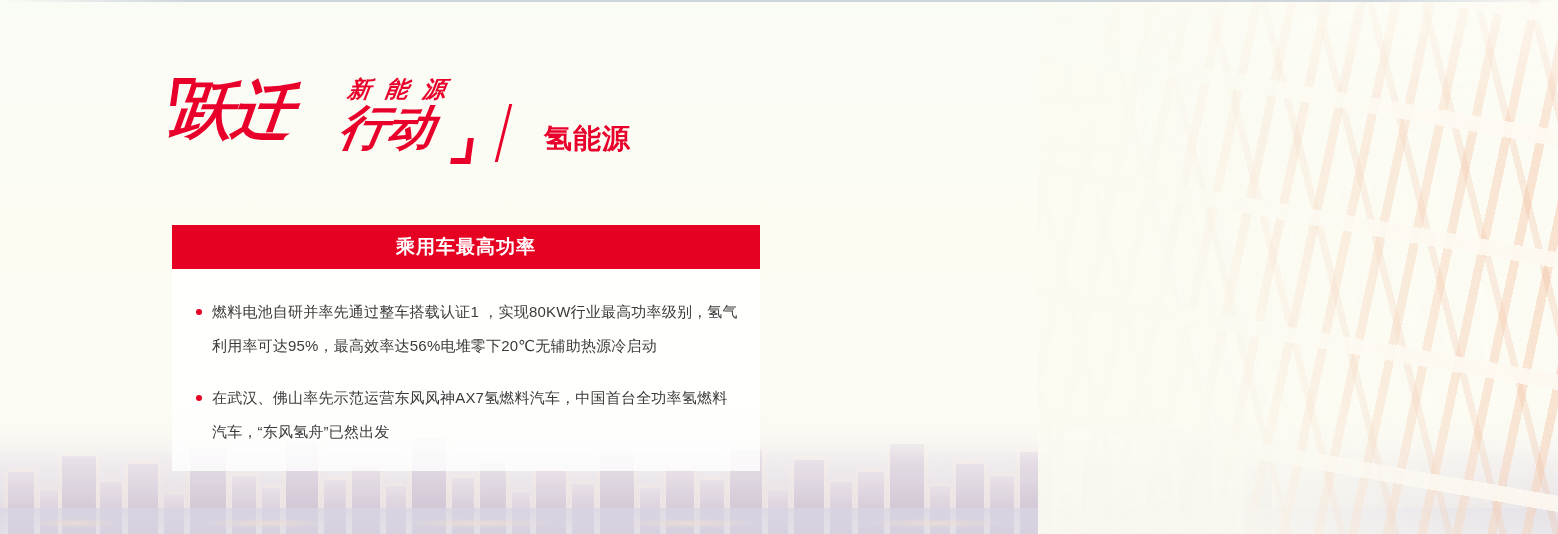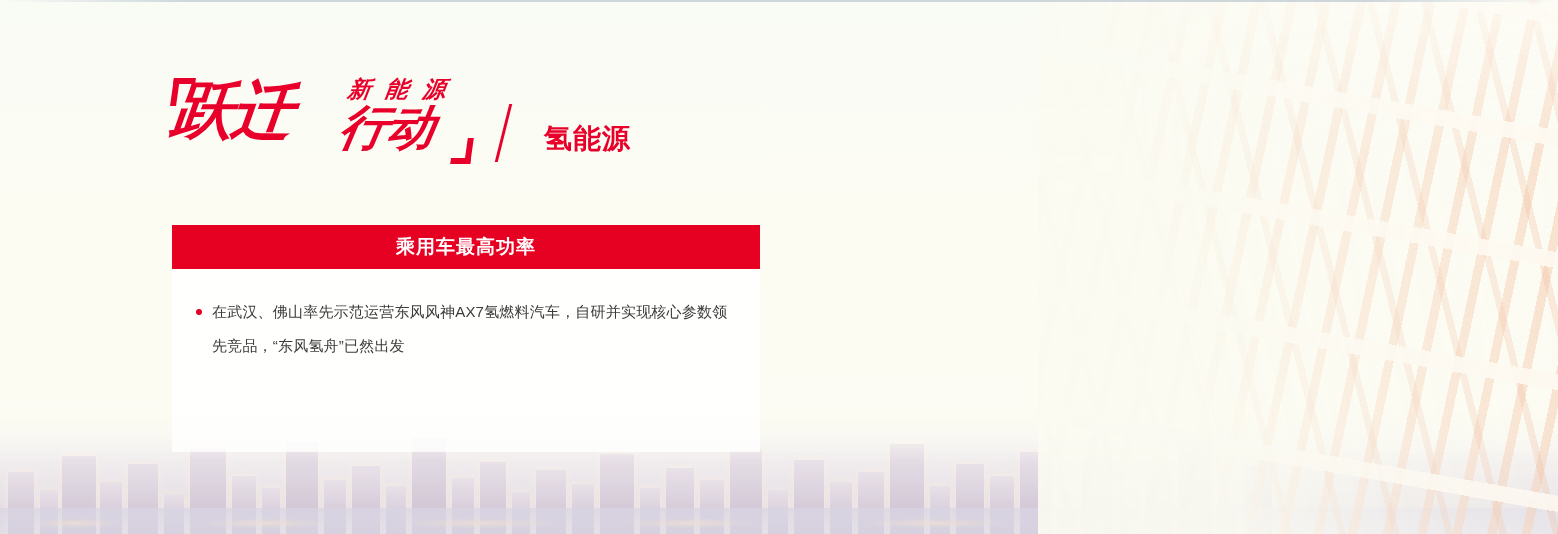--- a/index.html
+++ b/index.html
@@ -354,20 +354,21 @@
   </div>
   <div class="brand-divider"></div>
   <div class="brand-tag">氢能源</div>
 
   <div class="cards">
 
     <div class="card left">
       <div class="card-header">乘用车最高功率</div>
       <div class="card-body">
         <ul class="bullet-list">
-          <li class="bullet">在武汉、佛山率先示范运营东风风神AX7氢燃料汽车，自研并实现核心参数领先竞品，“东风氢舟”已然出发</li>
+          <li class="bullet">燃料电池自研并率先通过整车搭载认证1 ，实现80KW行业最高功率级别，氢气利用率可达95%，最高效率达56%电堆零下20℃无辅助热源冷启动</li>
+          <li class="bullet">在武汉、佛山率先示范运营东风风神AX7氢燃料汽车，中国首台全功率氢燃料汽车，“东风氢舟”已然出发</li>
         </ul>
       </div>
     </div>
 
 
   </div>
 </div>
 
 </body></html>

